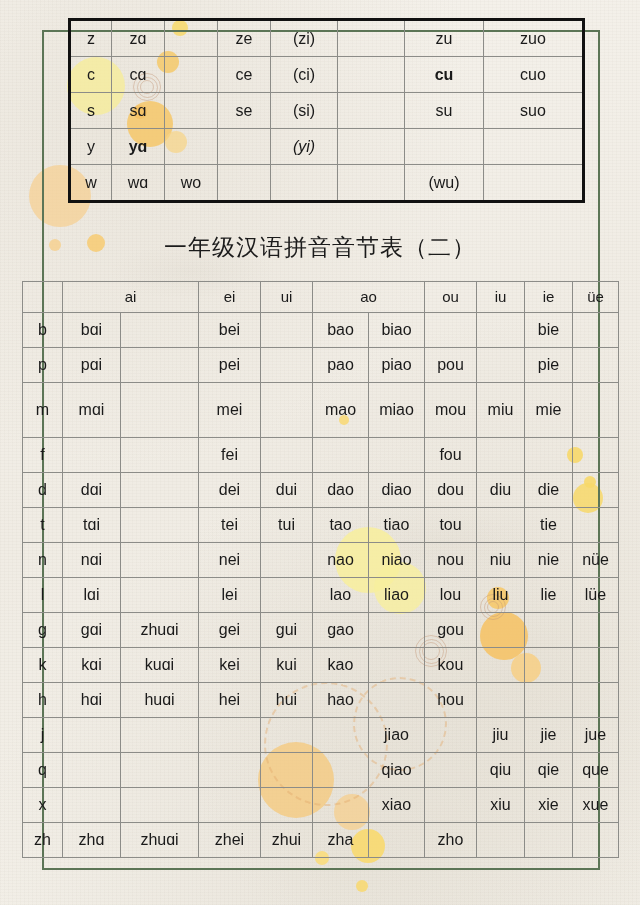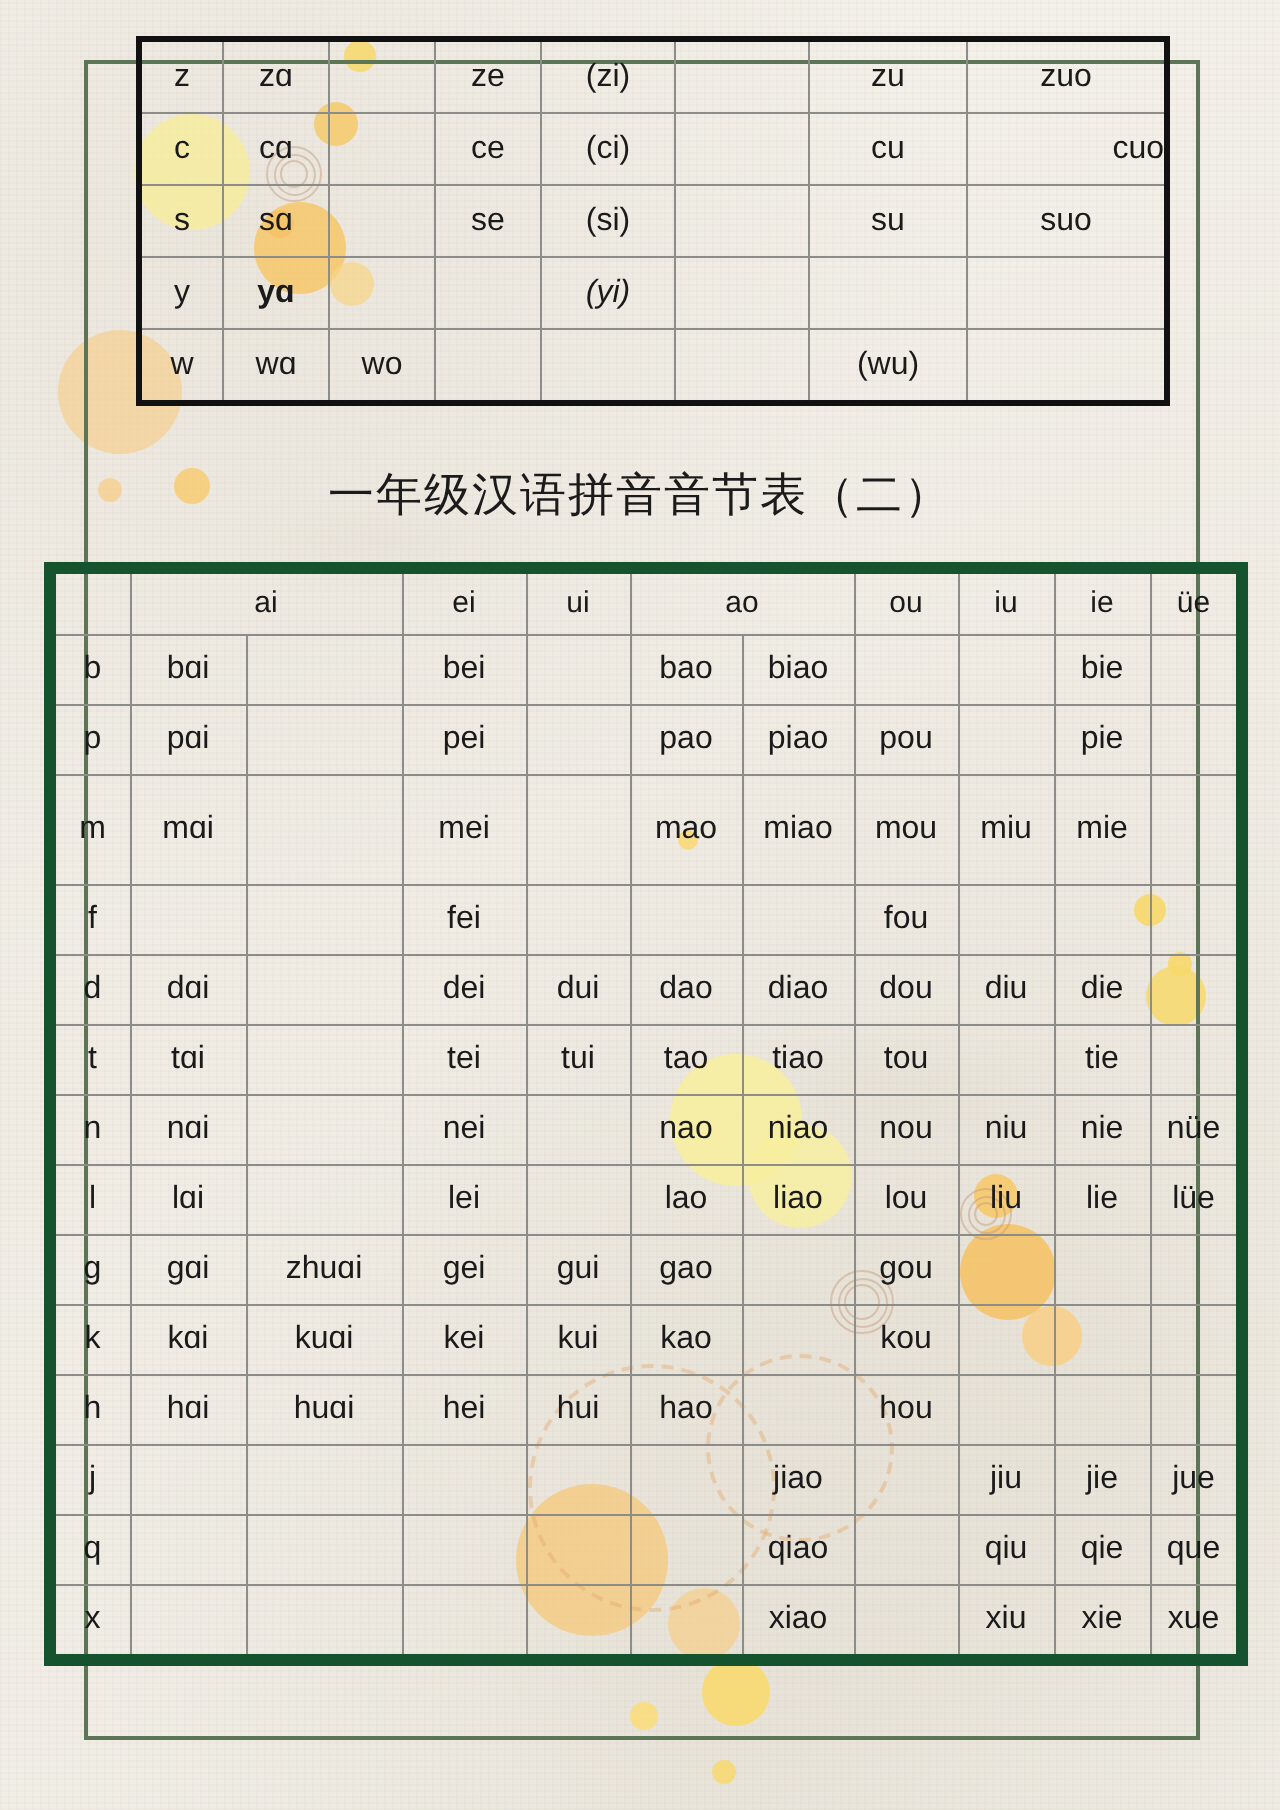--- a/index.html
+++ b/index.html
@@ -100,21 +100,21 @@
     border: 3px solid #111;
     font-size: 16px;
   }
   #table-top td { height: 35px; }
 
   
   #table-main {
     left: 22px;
     top: 281px;
     width: 596px;
-    border: 6px solid #14532d;
+    border: 1px solid #14532d;
     font-size: 16px;
   }
   #table-main td { height: 34px; }
   #table-main td.hdr {
     font-size: 15px;
     height: 30px;
   }
   #table-main tr.row-m td { height: 54px; }
 
   
@@ -186,22 +186,22 @@
         <td style="width: 78px;">zu</td>
         <td style="width: 98px;">zuo</td>
       </tr>
       <tr>
         <td class="initial" style="width: 40px;">c</td>
         <td style="width: 52px;">cɑ</td>
         <td style="width: 52px;"></td>
         <td style="width: 52px;">ce</td>
         <td style="width: 66px;">(ci)</td>
         <td style="width: 66px;"></td>
-        <td style="width: 78px;">cu</td>
-        <td style="width: 98px; text-align: right;">cuo</td>
+        <td style="width: 78px; font-weight: bold;">cu</td>
+        <td style="width: 98px;">cuo</td>
       </tr>
       <tr>
         <td class="initial" style="width: 40px;">s</td>
         <td style="width: 52px;">sɑ</td>
         <td style="width: 52px;"></td>
         <td style="width: 52px;">se</td>
         <td style="width: 66px;">(si)</td>
         <td style="width: 66px;"></td>
         <td style="width: 78px;">su</td>
         <td style="width: 98px;">suo</td>
@@ -434,14 +434,27 @@
         <td></td>
         <td></td>
         <td></td>
         <td></td>
         <td>xiao</td>
         <td></td>
         <td>xiu</td>
         <td>xie</td>
         <td>xue</td>
       </tr>
+      <tr>
+        <td class="initial">zh</td>
+        <td>zhɑ</td>
+        <td>zhuɑi</td>
+        <td>zhei</td>
+        <td>zhui</td>
+        <td>zha</td>
+        <td></td>
+        <td>zho</td>
+        <td></td>
+        <td></td>
+        <td></td>
+      </tr>
     </tbody>
 </table>
 
 </body></html>

